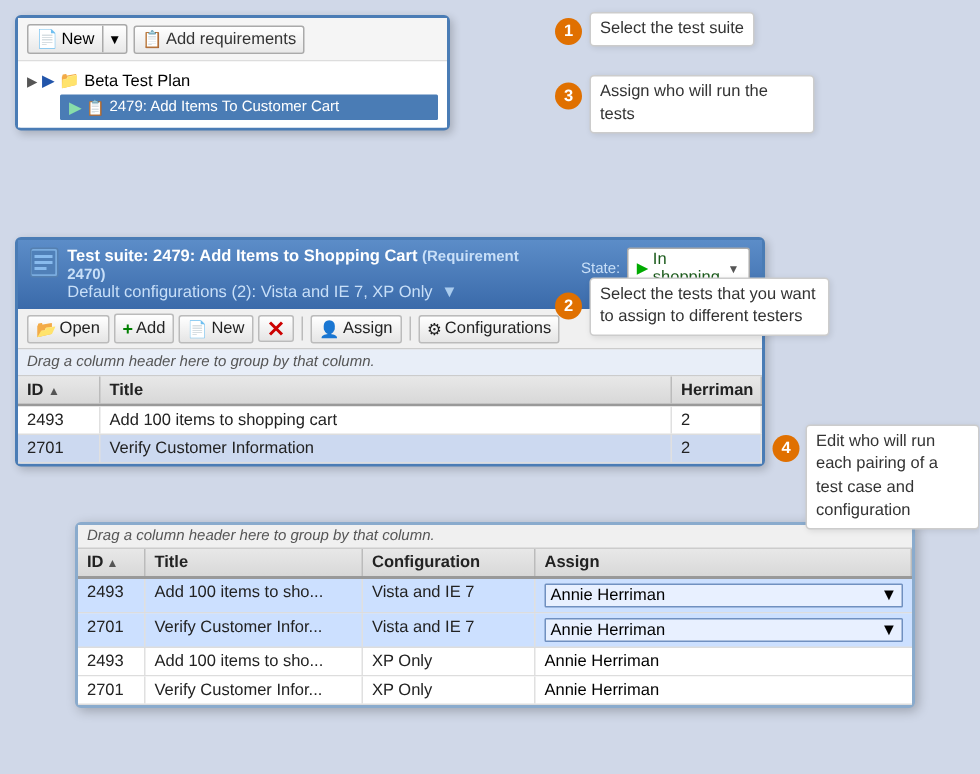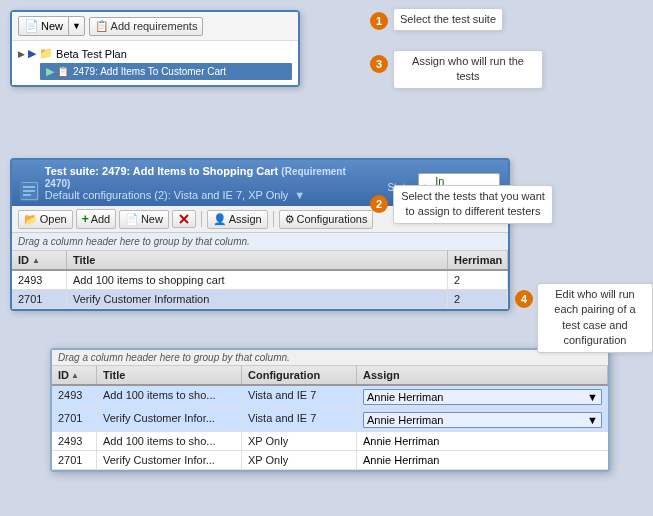--- a/index.html
+++ b/index.html
@@ -77,21 +77,21 @@
       top: 158px; left: 10px;
       width: 500px;
       background: white;
       border: 2px solid #4a7cb5;
       border-radius: 4px;
       box-shadow: 2px 2px 6px rgba(0,0,0,0.2);
     }
     .panel-testsuite .title-bar {
       background: linear-gradient(to bottom, #5c8dc8, #3a6aaa);
       padding: 5px 8px;
-      display: flex; align-items: flex-end; gap: 6px;
+      display: flex; align-items: flex-start; gap: 6px;
       color: white;
     }
     .panel-testsuite .title-bar .icon-ts {
       width: 20px; height: 20px;
       background: #7aacdf;
       border: 1px solid #5580b0;
       border-radius: 2px;
       font-size: 12px;
       display: flex; align-items: center; justify-content: center;
     }
@@ -236,21 +236,20 @@
       position: absolute;
       background: white;
       border: 1px solid #ccc;
       border-radius: 3px;
       padding: 3px 6px;
       font-size: 10px;
       line-height: 1.4;
       color: #333;
       z-index: 10;
       box-shadow: 1px 1px 4px rgba(0,0,0,0.1);
-      text-align: center;
     }
   </style>
 </head>
 <body>
 
 <div class="panel-contents">
   <div class="toolbar">
     <div class="btn-split">
       <div class="main-part">
         <span style="font-size:12px;">📄</span>

